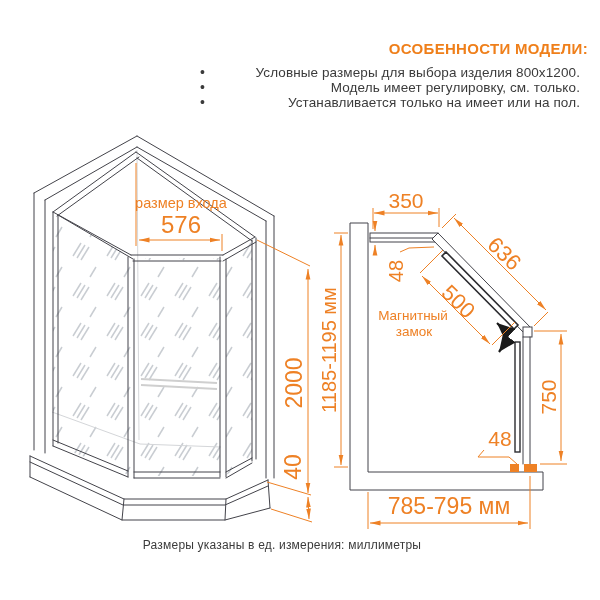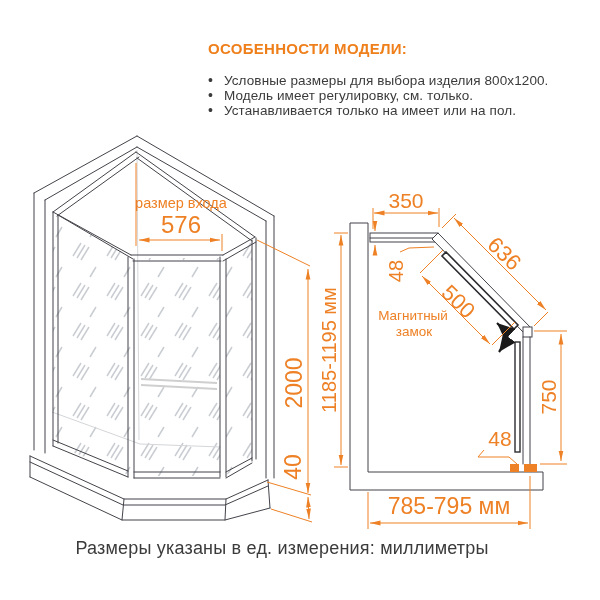--- a/index.html
+++ b/index.html
@@ -1,26 +1,26 @@
 <!DOCTYPE html>
 <html><head>
 <meta charset="utf-8">
 <style>
   html,body{margin:0;padding:0;background:#fff;}
   #stage{position:relative;width:600px;height:600px;background:#fff;overflow:hidden;
          font-family:"Liberation Sans",sans-serif;}
   
-  #features{position:absolute;left:188px;top:40px;width:400px;}
+  #features{position:absolute;left:188px;top:40px;width:400px;text-align:right;}
   #features .title{color:#EF7F1A;font-weight:bold;font-size:15px;letter-spacing:.3px;margin:0 0 6px 20px;}
-  #features ul{list-style:none;margin:16px;padding:0;}
+  #features ul{list-style:none;margin:8px;padding:0;}
   #features li{position:relative;color:#3B3B3B;font-size:13.5px;line-height:15px;padding-left:20px;letter-spacing:.1px;}
   #features li::before{content:"•";position:absolute;left:4px;top:0;color:#3B3B3B;font-size:14px;}
   
   #footer{position:absolute;left:0;right:36px;top:538px;text-align:center;
-          color:#3B3B3B;font-size:18px;letter-spacing:.2px;}
+          color:#3B3B3B;font-size:12px;letter-spacing:.2px;}
   
   .ln{stroke:#43434A;stroke-width:1;fill:none;stroke-linecap:round;}
   .lnf{stroke:#43434A;stroke-width:1;fill:#fff;}
   .lt{stroke:#D4D6D9;stroke-width:1;fill:none;}
   .bar{stroke:#CFCFCF;stroke-width:2;fill:none;}
   .dim{stroke:#EE8125;stroke-width:1;fill:none;}
   .otx{fill:#EE8125;font-family:"Liberation Sans",sans-serif;}
   .blk{stroke:#1a1a1a;stroke-width:2.2;fill:none;}
   .acc{fill:#EE8125;stroke:none;}
 </style>

